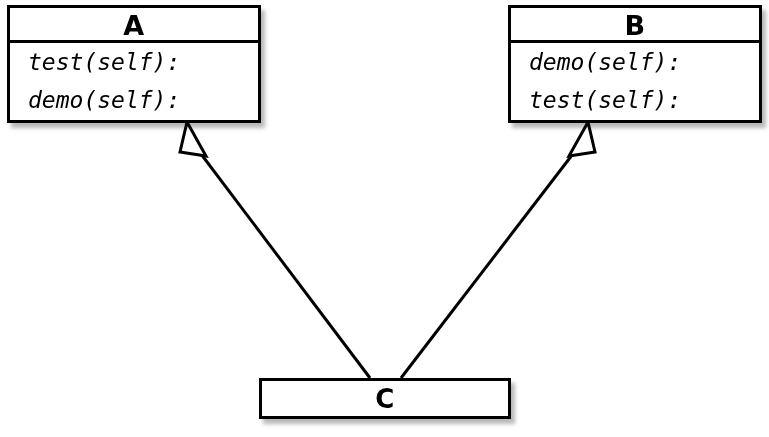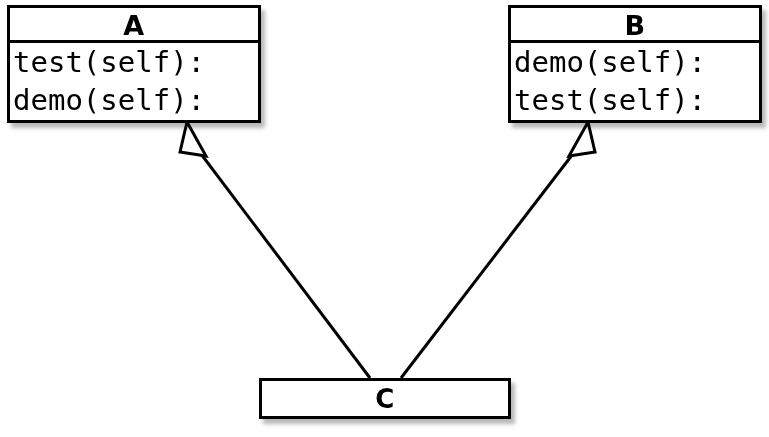--- a/index.html
+++ b/index.html
@@ -46,26 +46,27 @@
   .class-title.with-divider {
     border-bottom: 3px solid #000000;
   }
   .class-members {
     box-sizing: border-box;
     width: 100%;
     padding: 0;
   }
   .member-row {
     font-family: "DejaVu Sans Mono", monospace;
-    font-size: 29px;
+    font-size: 23px;
     line-height: 38px;
     color: #000000;
     white-space: pre;
     text-align: left;
-    padding-left: 3px;
+    padding-left: 18px;
+    font-style: italic;
   }
 
   
   #class-a {
     left: 7px;
     top: 5px;
     width: 254px;
     height: 118px;
   }
   #class-a .class-title { height: 35px; padding-top: 2px; }

